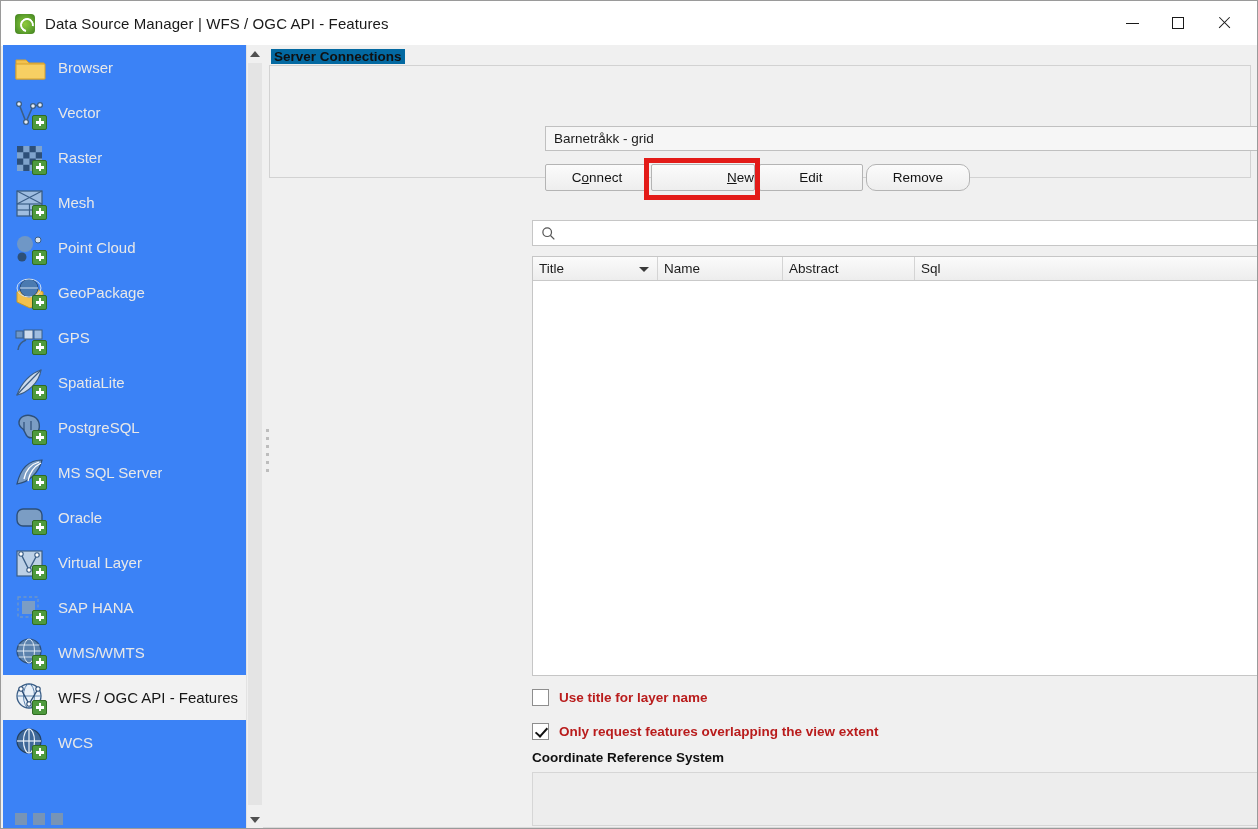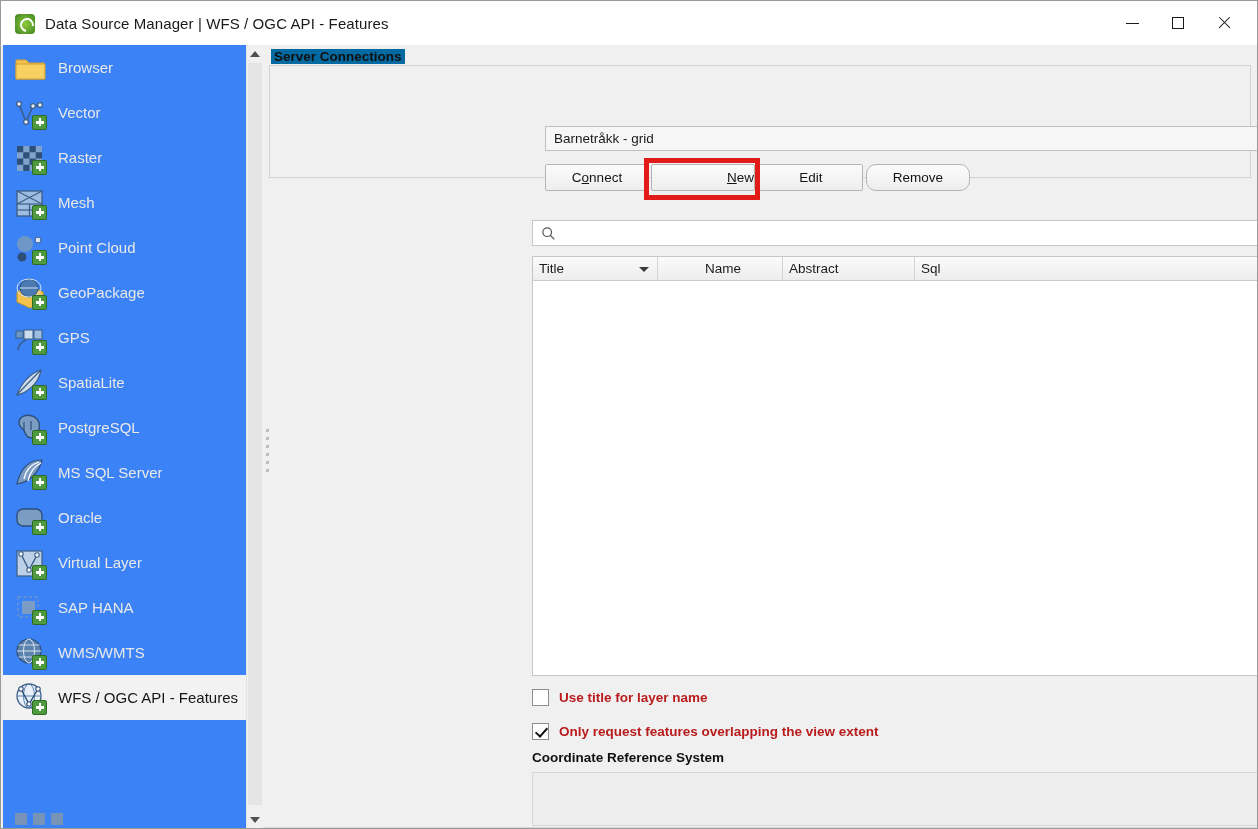--- a/index.html
+++ b/index.html
@@ -240,21 +240,21 @@
     background: linear-gradient(#fbfbfb, #ededed);
   }
   .th .sort-tri {
     position: absolute; right: 8px; top: 10px;
     width: 0; height: 0;
     border-left: 5px solid transparent;
     border-right: 5px solid transparent;
     border-top: 5px solid #3a3a3a;
   }
   #th-title    { width: 125px; }
-  #th-name     { width: 125px; justify-content: center; }
+  #th-name     { width: 125px; }
   #th-abstract { width: 132px; }
   #th-sql      { flex: 1; border-right: none; }
 
   
   #splitter {
     position: absolute; left: 0px; top: 381px;
     width: 9px; height: 48px;
     display: flex; flex-direction: column;
     align-items: center; justify-content: center; gap: 5px;
   }
@@ -509,20 +509,32 @@
           <polyline points="8,8 16,23 25,8" fill="none" stroke="#2d4f78" stroke-width="1.4"></polyline>
           <circle cx="8" cy="8" r="2.2" fill="#ffffff" stroke="#2d4f78" stroke-width="1.1"></circle>
           <circle cx="16" cy="23" r="2.2" fill="#ffffff" stroke="#2d4f78" stroke-width="1.1"></circle>
           <circle cx="25" cy="8" r="2.2" fill="#ffffff" stroke="#2d4f78" stroke-width="1.1"></circle>
         </svg>
         <span class="plus-badge"></span>
       </span>
       <span class="side-label">WFS / OGC API - Features</span>
     </div>
 
+    <div class="side-item">
+      <span class="side-ico">
+        <svg viewBox="0 0 34 34">
+          <circle cx="16" cy="15" r="12" fill="#3f6898" stroke="#24405f" stroke-width="1.2"></circle>
+          <ellipse cx="16" cy="15" rx="5.5" ry="12" fill="none" stroke="#eaf2fa" stroke-width="1.2"></ellipse>
+          <line x1="4" y1="15" x2="28" y2="15" stroke="#eaf2fa" stroke-width="1.2"></line>
+          <line x1="16" y1="3" x2="16" y2="27" stroke="#eaf2fa" stroke-width="1.2"></line>
+        </svg>
+        <span class="plus-badge"></span>
+      </span>
+      <span class="side-label">WCS</span>
+    </div>
 
     <div id="sidebar-dots">
       <i></i>
         <i></i>
         <i></i>
     </div>
   </div>
 
   <div id="side-scroll">
     <div class="sb-arrow sb-up" id="sb-up">

